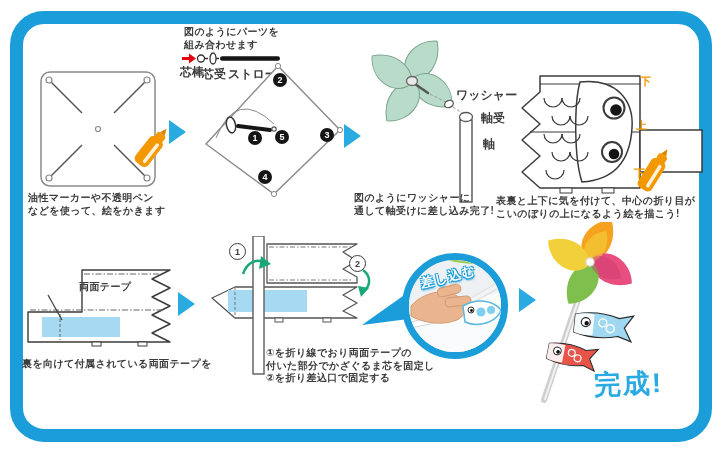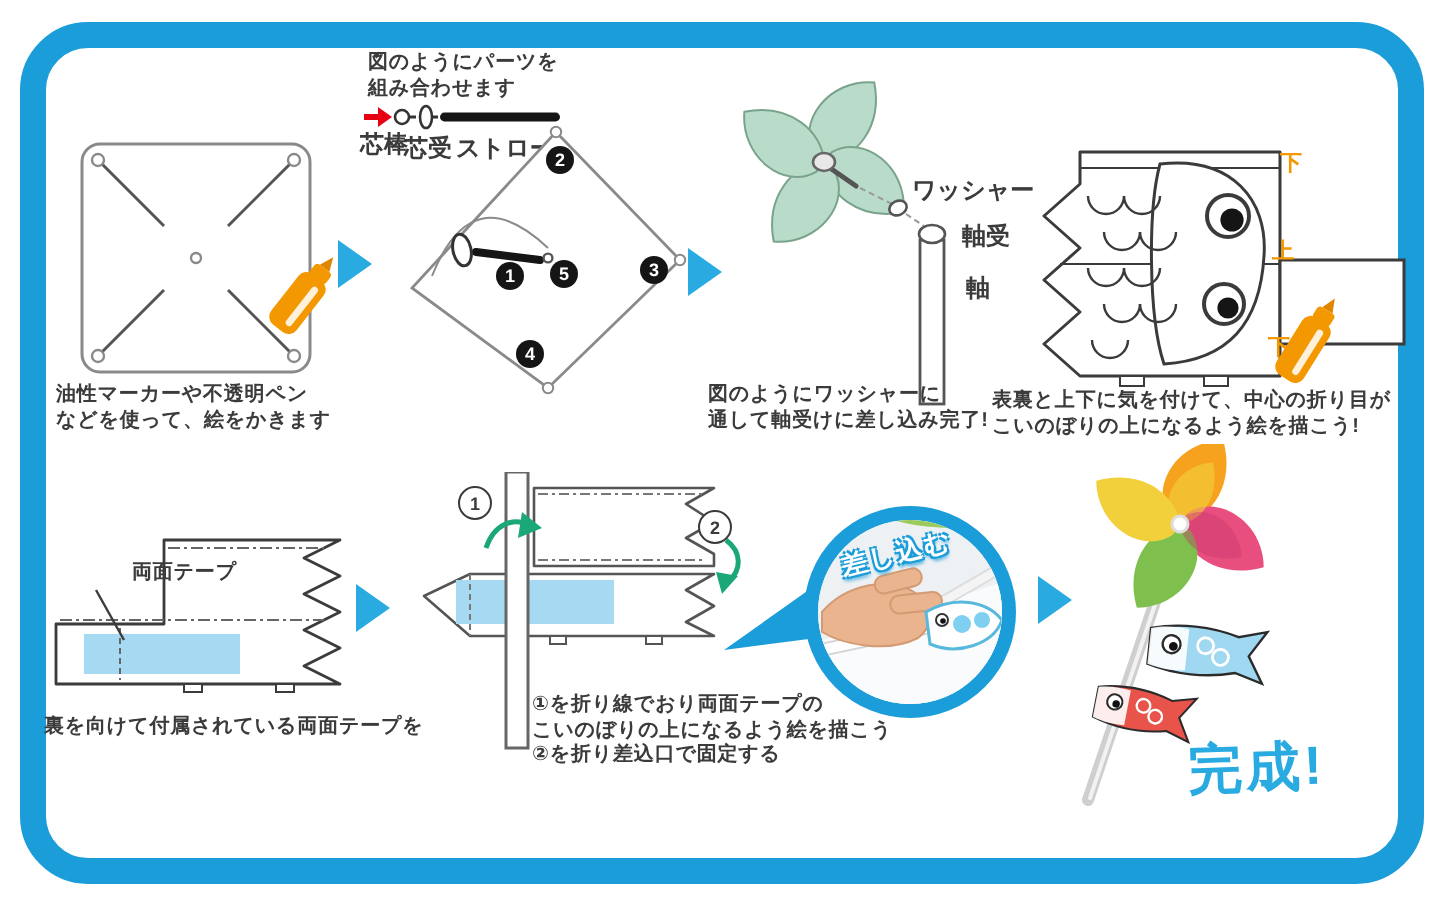--- a/index.html
+++ b/index.html
@@ -178,21 +178,21 @@
     <path d="M 60,8 L 148,8 L 130,17 L 148,26 L 130,35 L 148,44 L 130,53 L 148,62 L 130,71 L 148,80
              L 6,80 L 6,50 L 60,50 Z" fill="#fff" stroke="#3b3b3b" stroke-width="1.4" stroke-linejoin="round"></path>
     <rect x="20" y="55" width="78" height="20" fill="#a6d9f2"></rect>
     <line x1="62" y1="12" x2="140" y2="12" stroke="#666" stroke-width="1" stroke-dasharray="6,2,1.5,2"></line>
     <line x1="8" y1="48" x2="140" y2="48" stroke="#666" stroke-width="1" stroke-dasharray="6,2,1.5,2"></line>
     <line x1="38" y1="52" x2="38" y2="78" stroke="#666" stroke-width="1" stroke-dasharray="3,2"></line>
     <rect x="70" y="80" width="9" height="4" fill="#fff" stroke="#3b3b3b" stroke-width="1"></rect>
     <rect x="116" y="80" width="9" height="4" fill="#fff" stroke="#3b3b3b" stroke-width="1"></rect>
     <line x1="26" y1="33" x2="40" y2="58" stroke="#3b3b3b" stroke-width="1.2"></line>
   </svg>
-  <span class="caption" style="left:18px;top:281px;padding-left:48px;">両面テープ</span>
+  <span class="caption" style="left:31px;top:281px;padding-left:48px;">両面テープ</span>
   <div class="caption" style="left:22px;top:358px;">
     <div>裏を向けて付属されている両面テープを</div>
   </div>
 
   <div class="step-arrow" style="left:178px;top:292px;"></div>
 
   <svg class="abs" style="left:205px;top:236px;" width="174" height="142" viewBox="0 0 174 142">
     <path d="M 62,8 L 152,8 L 138,16 L 152,25 L 138,33 L 152,41 L 152,47 L 62,47 Z" fill="#fff" stroke="#555" stroke-width="1.3" stroke-linejoin="round"></path>
     <line x1="64" y1="11" x2="148" y2="11" stroke="#777" stroke-width="1" stroke-dasharray="5,2,1.5,2"></line>
     <line x1="64" y1="44" x2="148" y2="44" stroke="#777" stroke-width="1" stroke-dasharray="5,2,1.5,2"></line>
@@ -206,21 +206,21 @@
       <path d="M 38,38 C 42,26 52,22 60,27"></path>
       <path d="M 158,34 C 166,40 166,49 159,55"></path>
     </g>
     <polygon points="56,20 66,28 54,33" fill="#1ba878"></polygon>
     <polygon points="164,52 156,61 153,50" fill="#1ba878"></polygon>
   </svg>
   <div class="circ-num" style="left:229px;top:243px;">1</div>
   <div class="circ-num" style="left:349px;top:255px;">2</div>
   <div class="caption" style="left:266px;top:347px;">
     <div>①を折り線でおり両面テープの</div>
-    <div>こいのぼりの上になるよう絵を描こう</div>
+    <div>付いた部分でかざぐるま芯を固定し</div>
     <div>②を折り差込口で固定する</div>
   </div>
 
   <svg class="callout-wedge" width="62" height="44" viewBox="0 0 62 44">
     <polygon points="4,39 52,5 58,32" fill="#1b9dd9"></polygon>
   </svg>
   <div class="callout-circle">
     <svg width="92" height="92" viewBox="0 0 92 92">
       <rect x="0" y="0" width="92" height="92" fill="#eef1f3"></rect>
       <path d="M 28,-4 C 52,8 70,0 96,10 L 96,-6 Z" fill="#8cc63f" opacity="0.85"></path>

